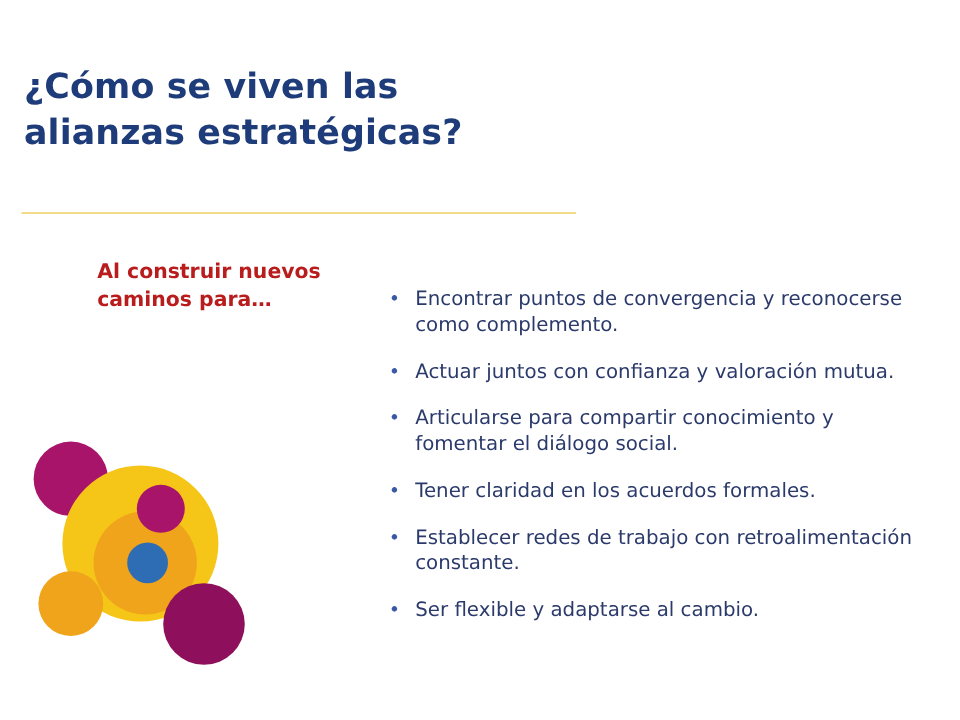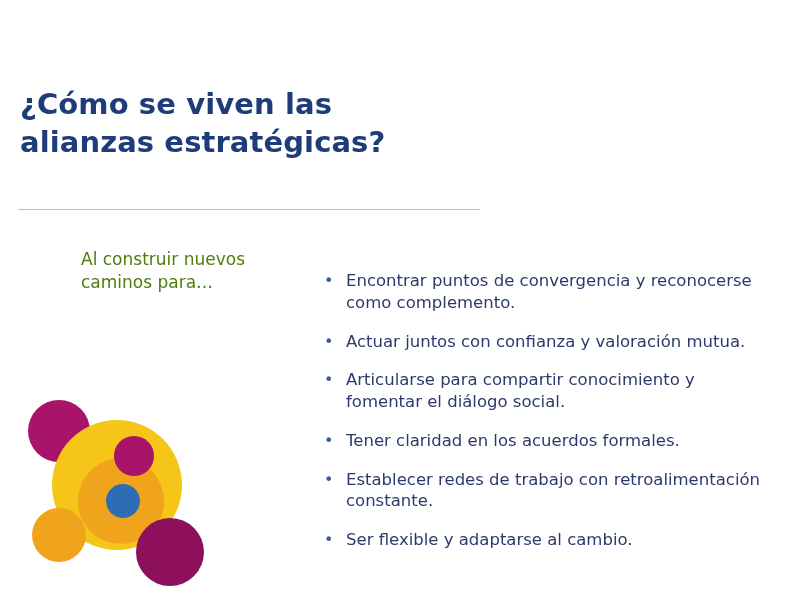--- a/index.html
+++ b/index.html
@@ -12,21 +12,20 @@
     height: 600px;
     position: relative;
     overflow: hidden;
     font-family: "DejaVu Sans", sans-serif;
   }
 
   .slide {
     position: absolute;
     inset: 0;
     background: #ffffff;
-    margin-top: 32px;
   }
 
   .slide-title {
     position: absolute;
     left: 20px;
     top: 54px;
     width: 560px;
     font-size: 29px;
     font-weight: bold;
     color: #1F3C7A;
@@ -43,22 +42,22 @@
     height: 0;
     border-top: 1px solid #E8C23B;
   }
 
   .subhead {
     position: absolute;
     left: 81px;
     top: 216px;
     width: 240px;
     font-size: 17px;
-    font-weight: normal;
-    color: #4d7c0f;
+    font-weight: bold;
+    color: #b91c1c;
     line-height: 1.33;
     white-space: pre-line;
   }
 
   .bullets {
     position: absolute;
     left: 322px;
     top: 238px;
     width: 492px;
   }

